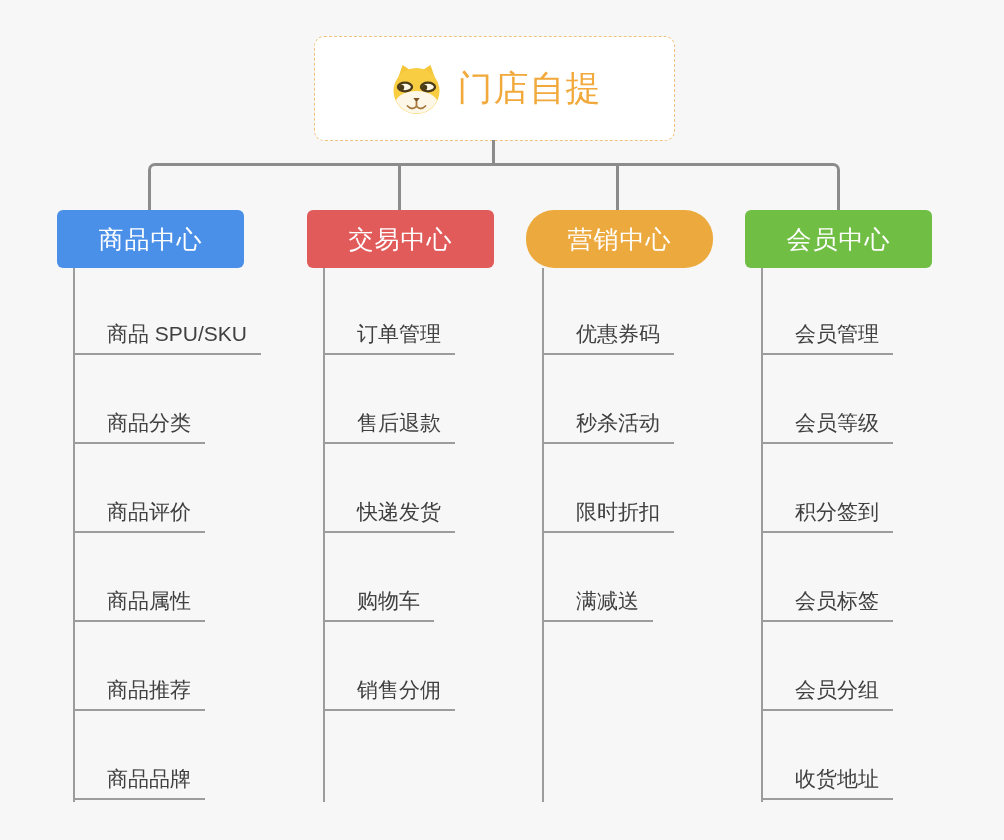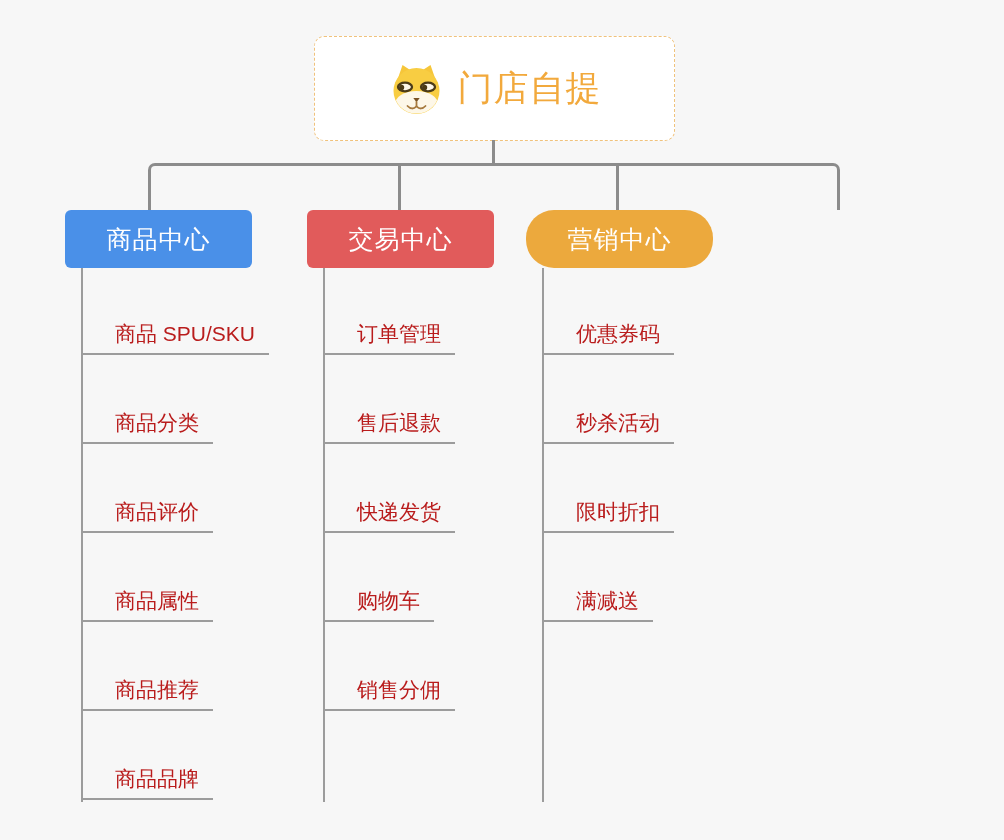--- a/index.html
+++ b/index.html
@@ -74,21 +74,21 @@
     height:89px;
     display:flex;
     align-items:flex-end;
   }
   .row.first{height:87px;}
   .leaf{
     margin-left:16px;
     padding:0 14px 5px 34px;
     border-bottom:2px solid #9c9c9c;
     font-size:21px;
-    color:#b91c1c;
+    color:#404040;
     white-space:nowrap;
   }
 </style>
 </head>
 <body>
 
 <div class="canvas">
 
   <div class="root-node">
     <span style="display:flex;">
@@ -112,21 +112,21 @@
       </svg>
     </span>
     <span class="root-title">门店自提</span>
   </div>
 
   <div class="conn root-stub"></div>
   <div class="h-conn"></div>
   <div class="conn drop drop-2"></div>
   <div class="conn drop drop-3"></div>
 
-  <div class="column" style="left:65px;">
+  <div class="column" style="left:57px;">
     <div class="branch-box" style="background: rgb(74, 144, 232);">
       <span>商品中心</span>
     </div>
     <div class="trunk"></div>
     <div class="row first">
         <div class="leaf">商品 SPU/SKU</div>
       </div>
     <div class="row">
         <div class="leaf">商品分类</div>
       </div>
@@ -178,14 +178,38 @@
         <div class="leaf">秒杀活动</div>
       </div>
     <div class="row">
         <div class="leaf">限时折扣</div>
       </div>
     <div class="row">
         <div class="leaf">满减送</div>
       </div>
   </div>
 
+  <div class="column" style="left:745px;">
+    <div class="branch-box" style="background: rgb(113, 190, 69);">
+      <span>会员中心</span>
+    </div>
+    <div class="trunk"></div>
+    <div class="row first">
+        <div class="leaf">会员管理</div>
+      </div>
+    <div class="row">
+        <div class="leaf">会员等级</div>
+      </div>
+    <div class="row">
+        <div class="leaf">积分签到</div>
+      </div>
+    <div class="row">
+        <div class="leaf">会员标签</div>
+      </div>
+    <div class="row">
+        <div class="leaf">会员分组</div>
+      </div>
+    <div class="row">
+        <div class="leaf">收货地址</div>
+      </div>
+  </div>
 
 </div>
 
 </body></html>

